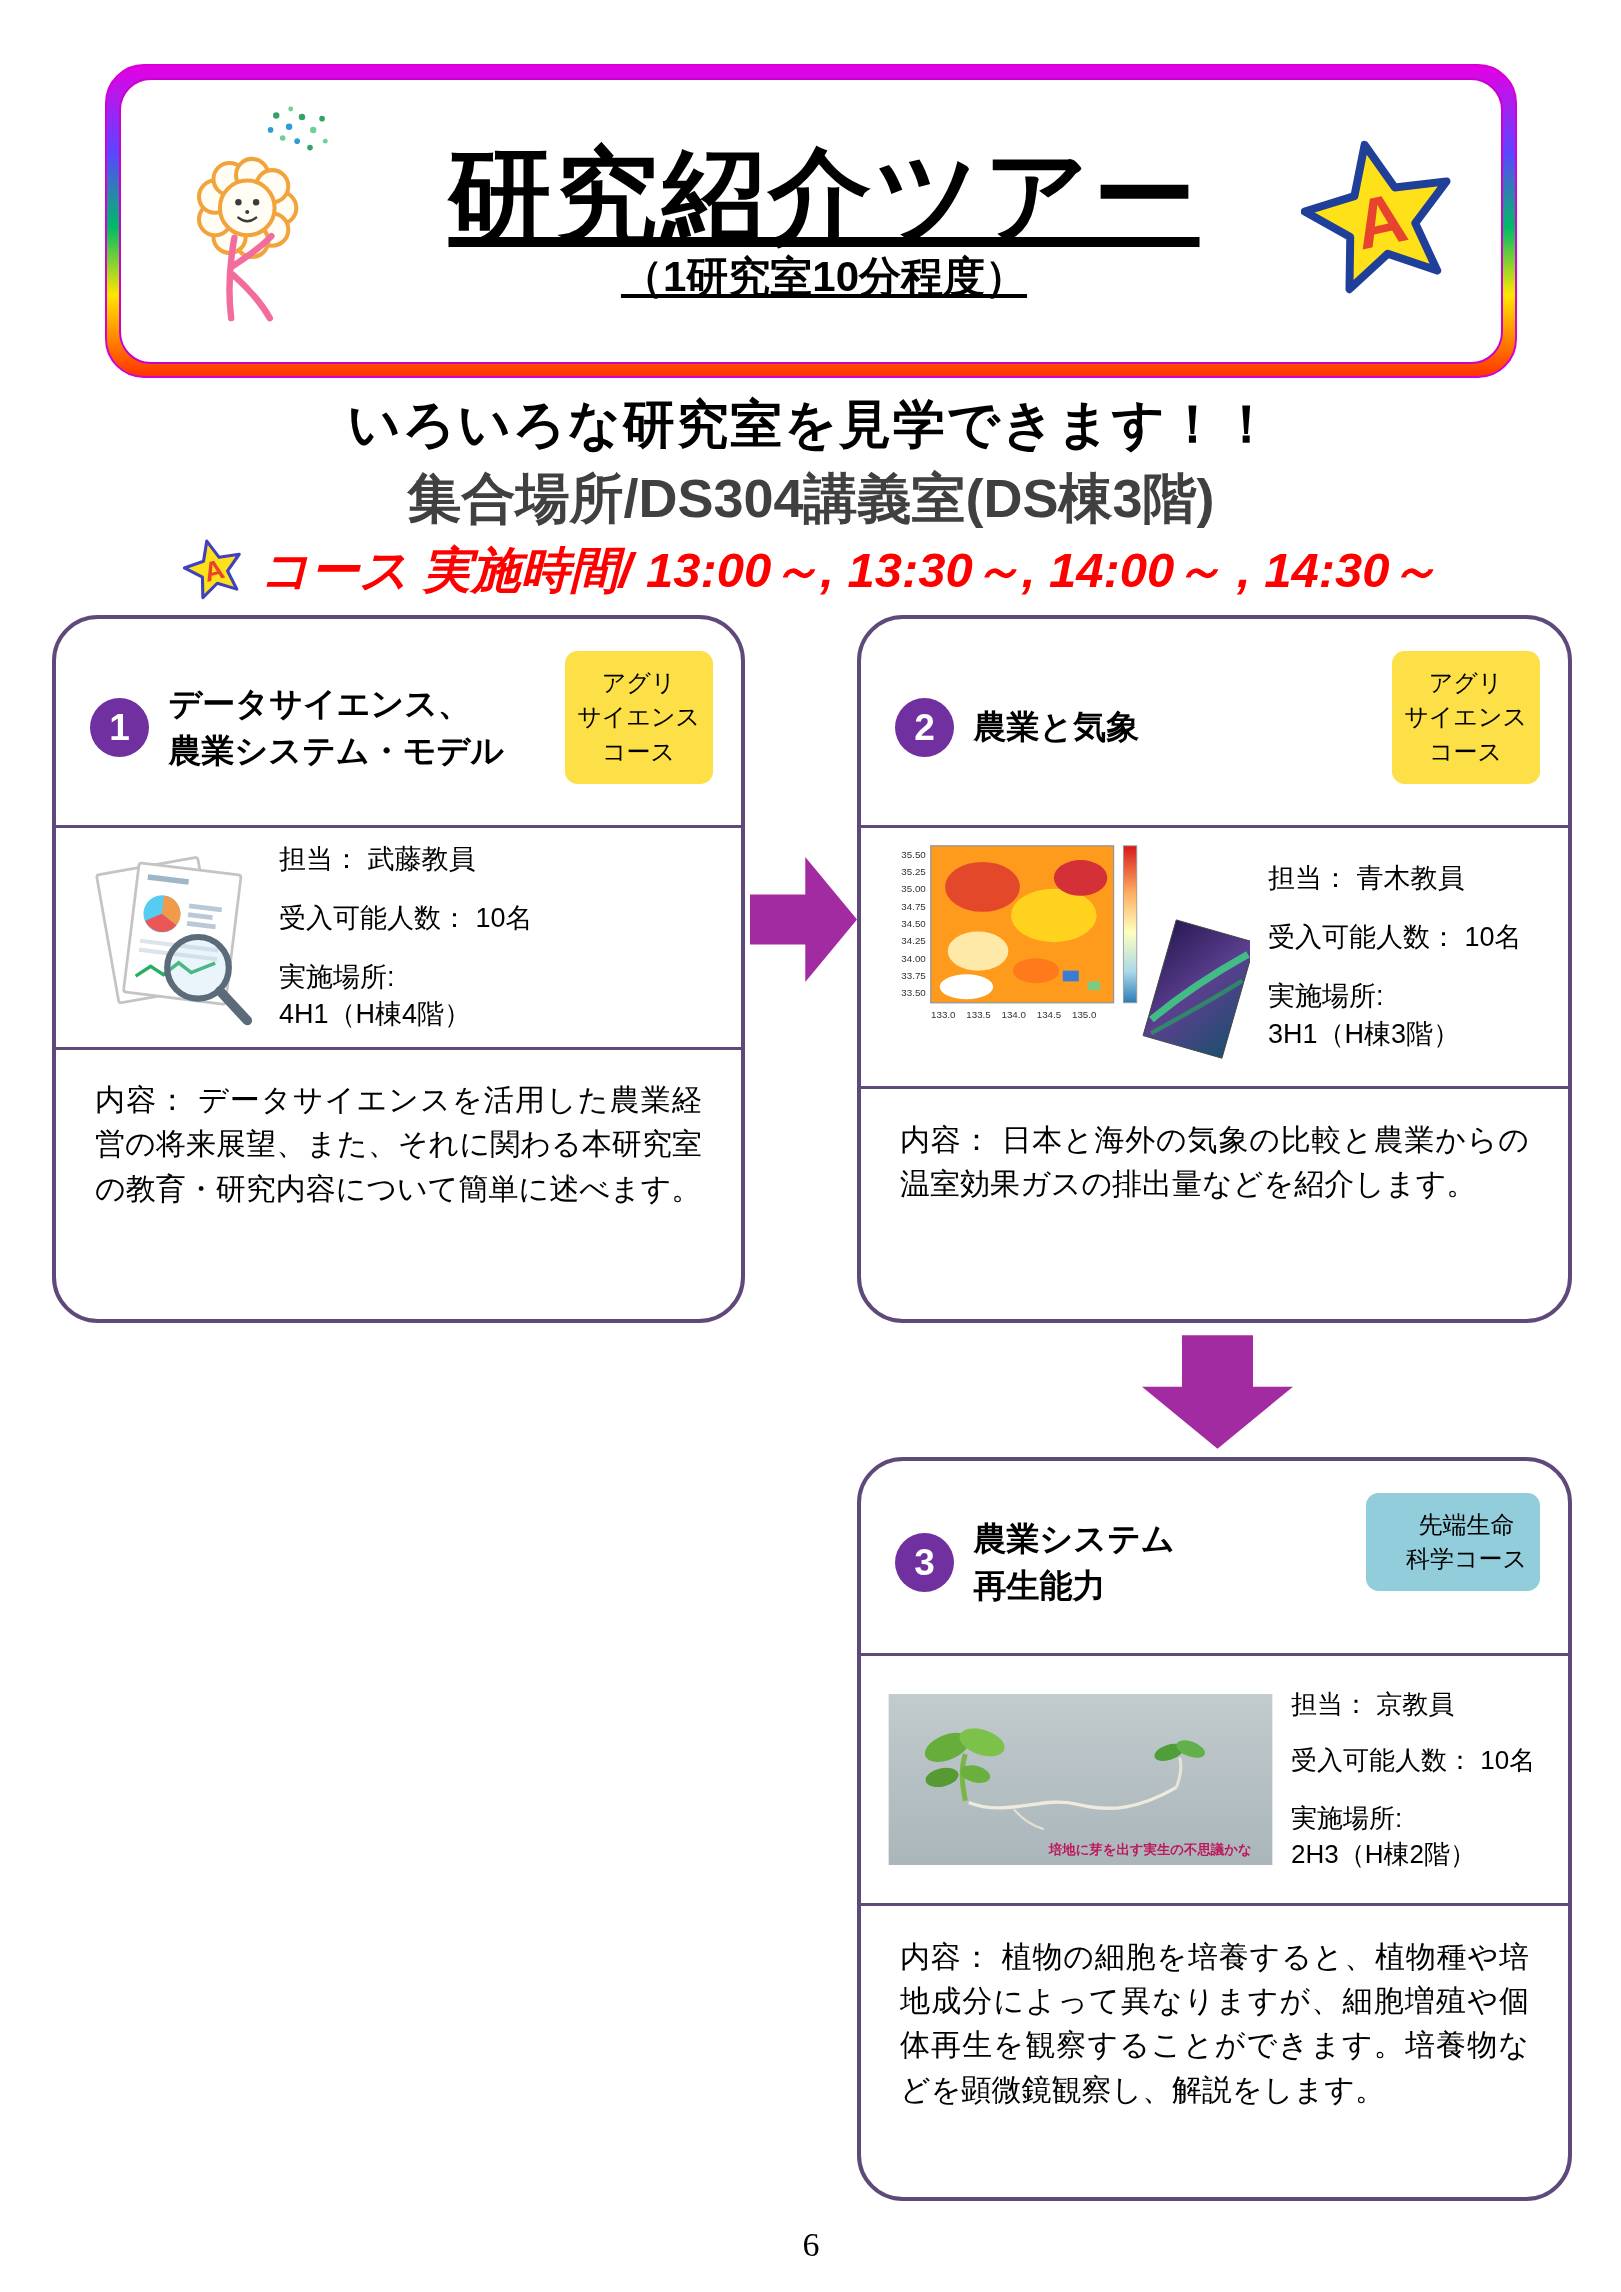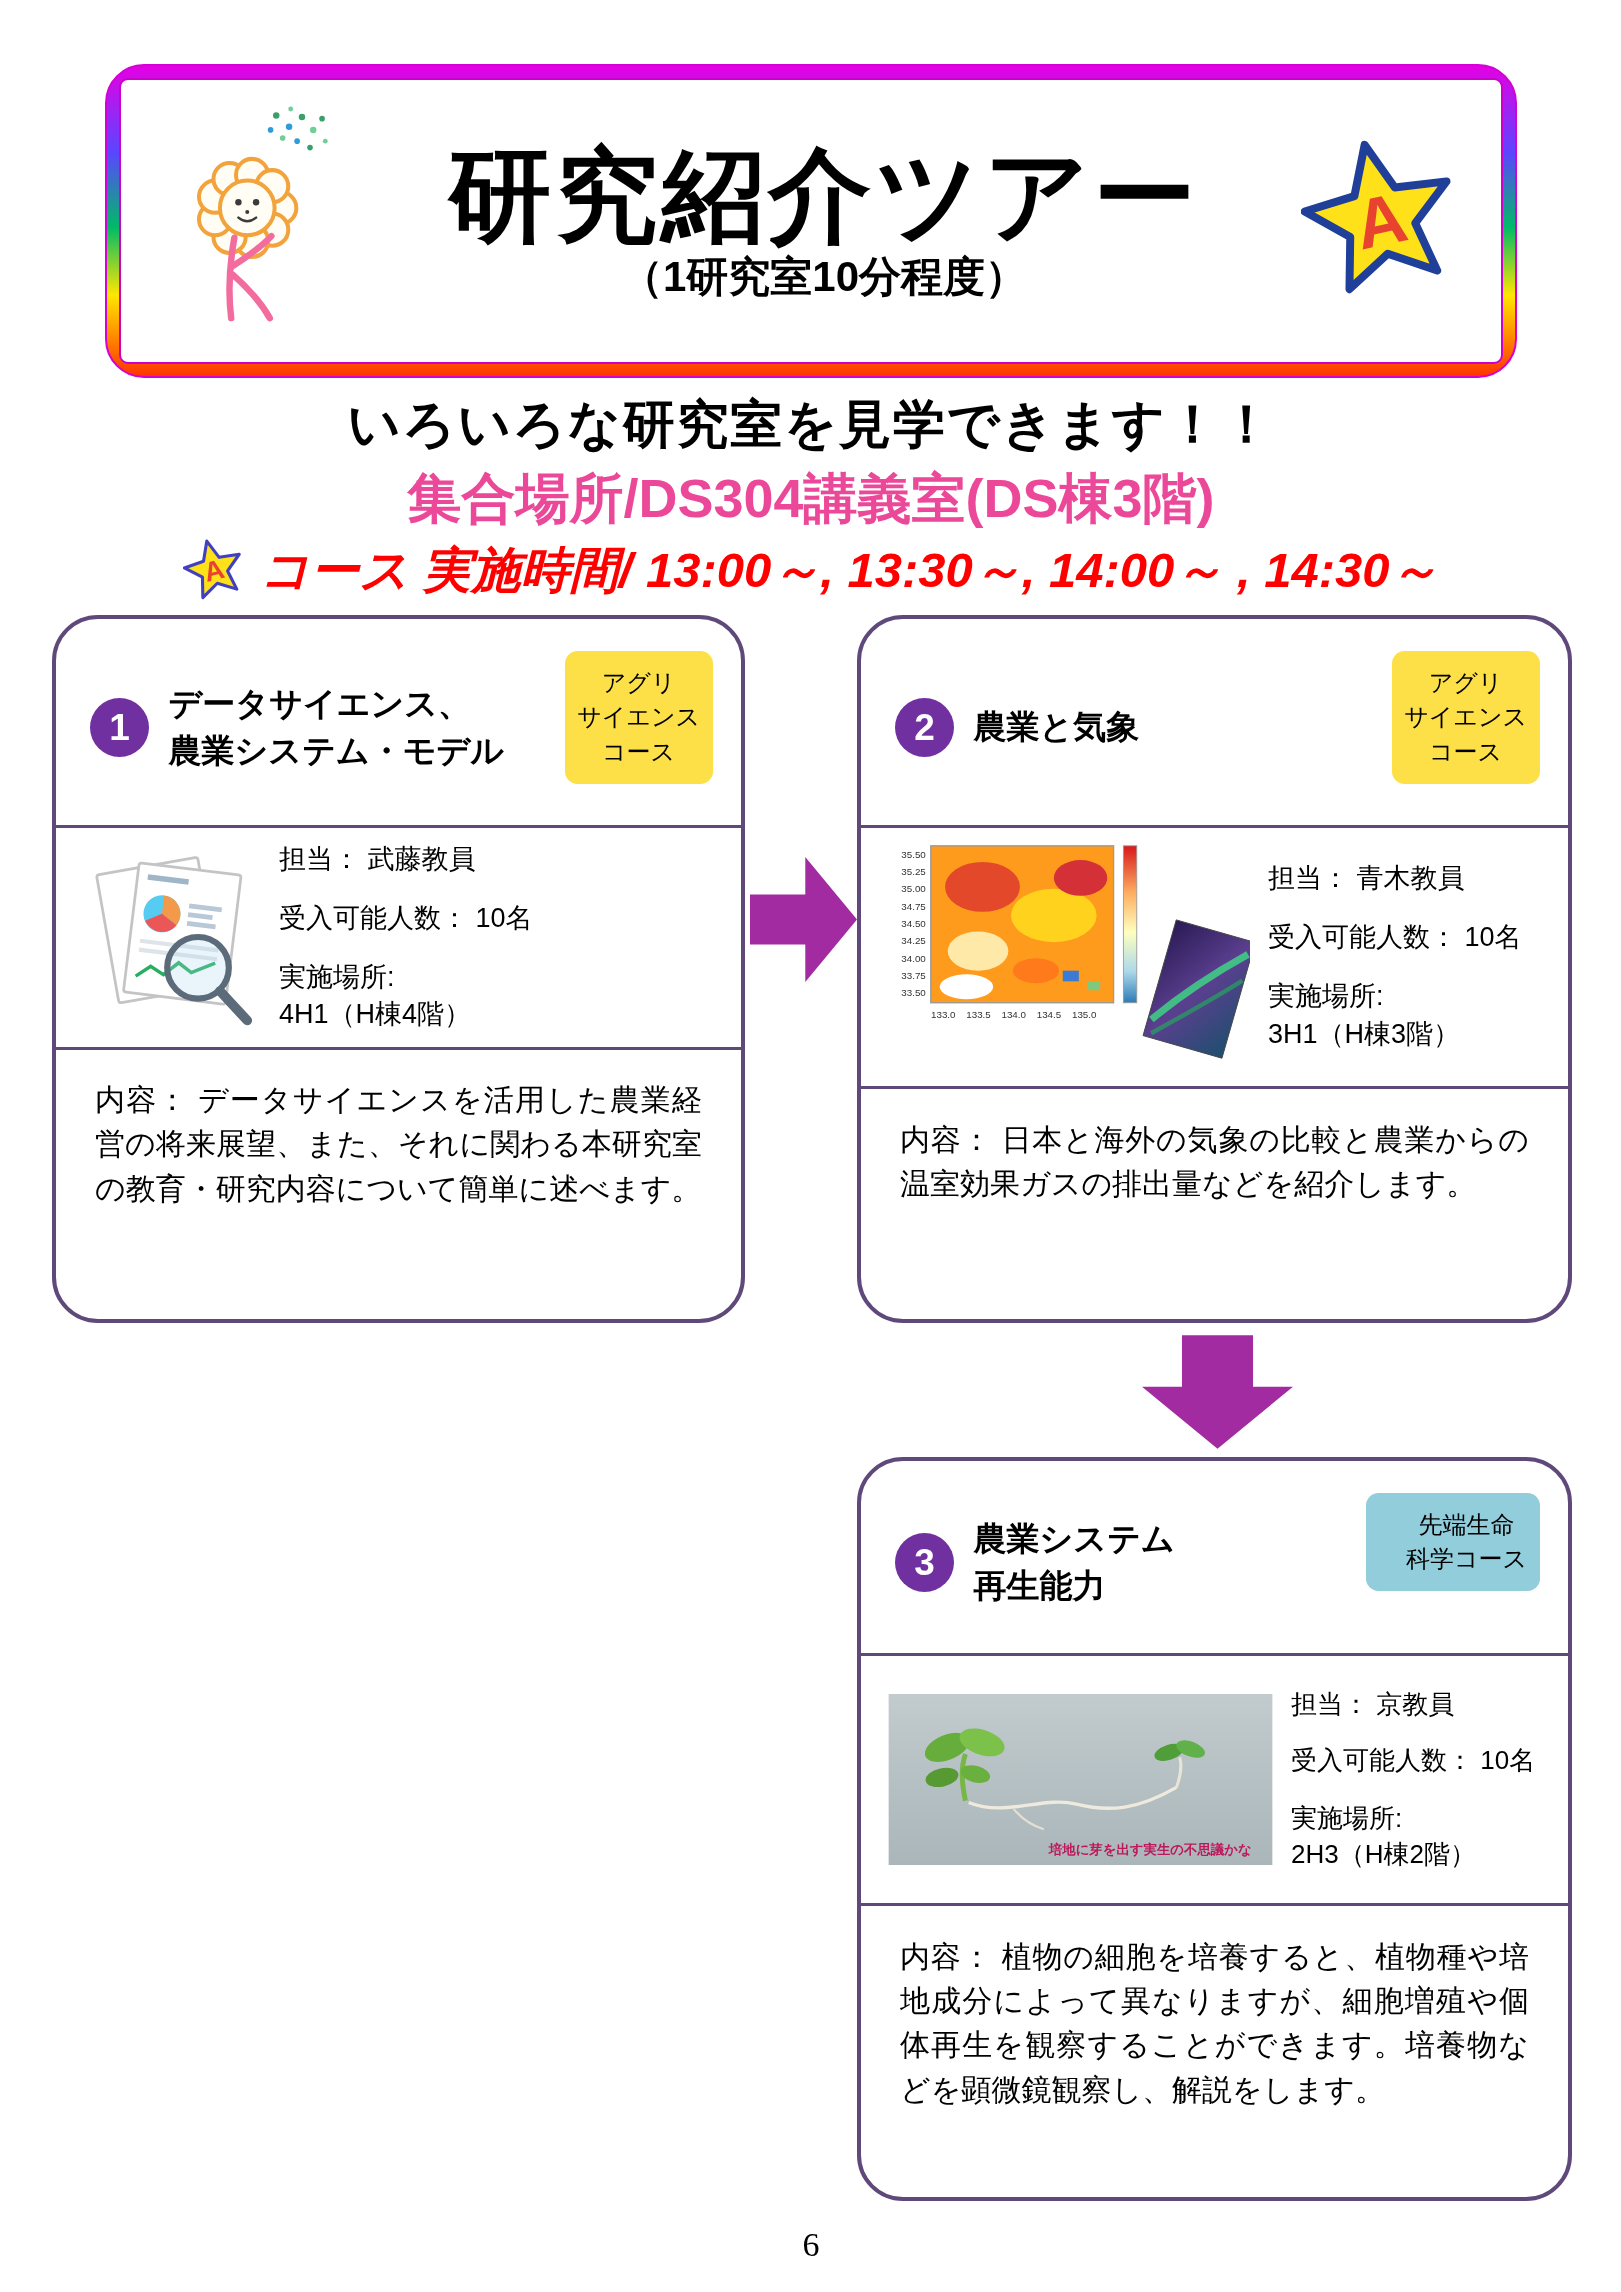--- a/index.html
+++ b/index.html
@@ -6,32 +6,32 @@
   body { background:#ffffff; font-family:"Liberation Sans", sans-serif; color:#000; }
   .page { position:relative; width:1622px; height:2293px; background:#fff; overflow:hidden; margin:0 auto; }
 
   
   .header-frame {
     position:absolute; left:105px; top:64px; width:1412px; height:314px;
     border-radius:39px; padding:11.6px; border:2.7px solid #d400d4;
     background:linear-gradient(180deg,#e400e4 0%,#5a46ff 28%,#00bb66 52%,#ffe600 74%,#ff3300 100%);
   }
   .header-inner {
-    width:100%; height:100%; background:#fff; border-radius:9px; border:2.7px solid #cc00cc;
-    display:flex; align-items:center; padding:0 41px; gap:23px;
+    width:100%; height:100%; background:#fff; border-radius:32px; border:2.7px solid #cc00cc;
+    display:flex; align-items:center; padding:0 41px; gap:23px;text-decoration:underline;
   }
   .logo-box { flex:0 0 auto; }
   .header-text { flex:1; text-align:center; }
   .main-title { font-size:103px; font-weight:900; letter-spacing:3.6px; line-height:1.1; }
   .sub-title { font-size:42px; font-weight:900; line-height:1.2; }
   .star-box { flex:0 0 auto; }
 
   
   .intro-headline { position:absolute; top:390px; width:100%; text-align:center; font-size:52px; font-weight:900; letter-spacing:1.8px; }
-  .meeting-place { position:absolute; top:463px; width:100%; text-align:center; font-size:54px; font-weight:900; color:#ec4899; }
+  .meeting-place { position:absolute; top:463px; width:100%; text-align:center; font-size:54px; font-weight:900; color:#404040; }
   .course-row { position:absolute; top:538px; width:100%; display:flex; justify-content:center; align-items:center; gap:14.3px; }
   .course-times { font-size:49px; font-weight:900; font-style:italic; color:#ff0000; }
 
   
   .card {
     position:absolute; border:4.5px solid #5f497a; border-radius:46px; background:#fff;
     display:flex; flex-direction:column; overflow:hidden;
   }
   .card1 { left:52px;  top:615px;  width:693px; height:708px; }
   .card2 { left:857px; top:615px;  width:715px; height:708px; }

